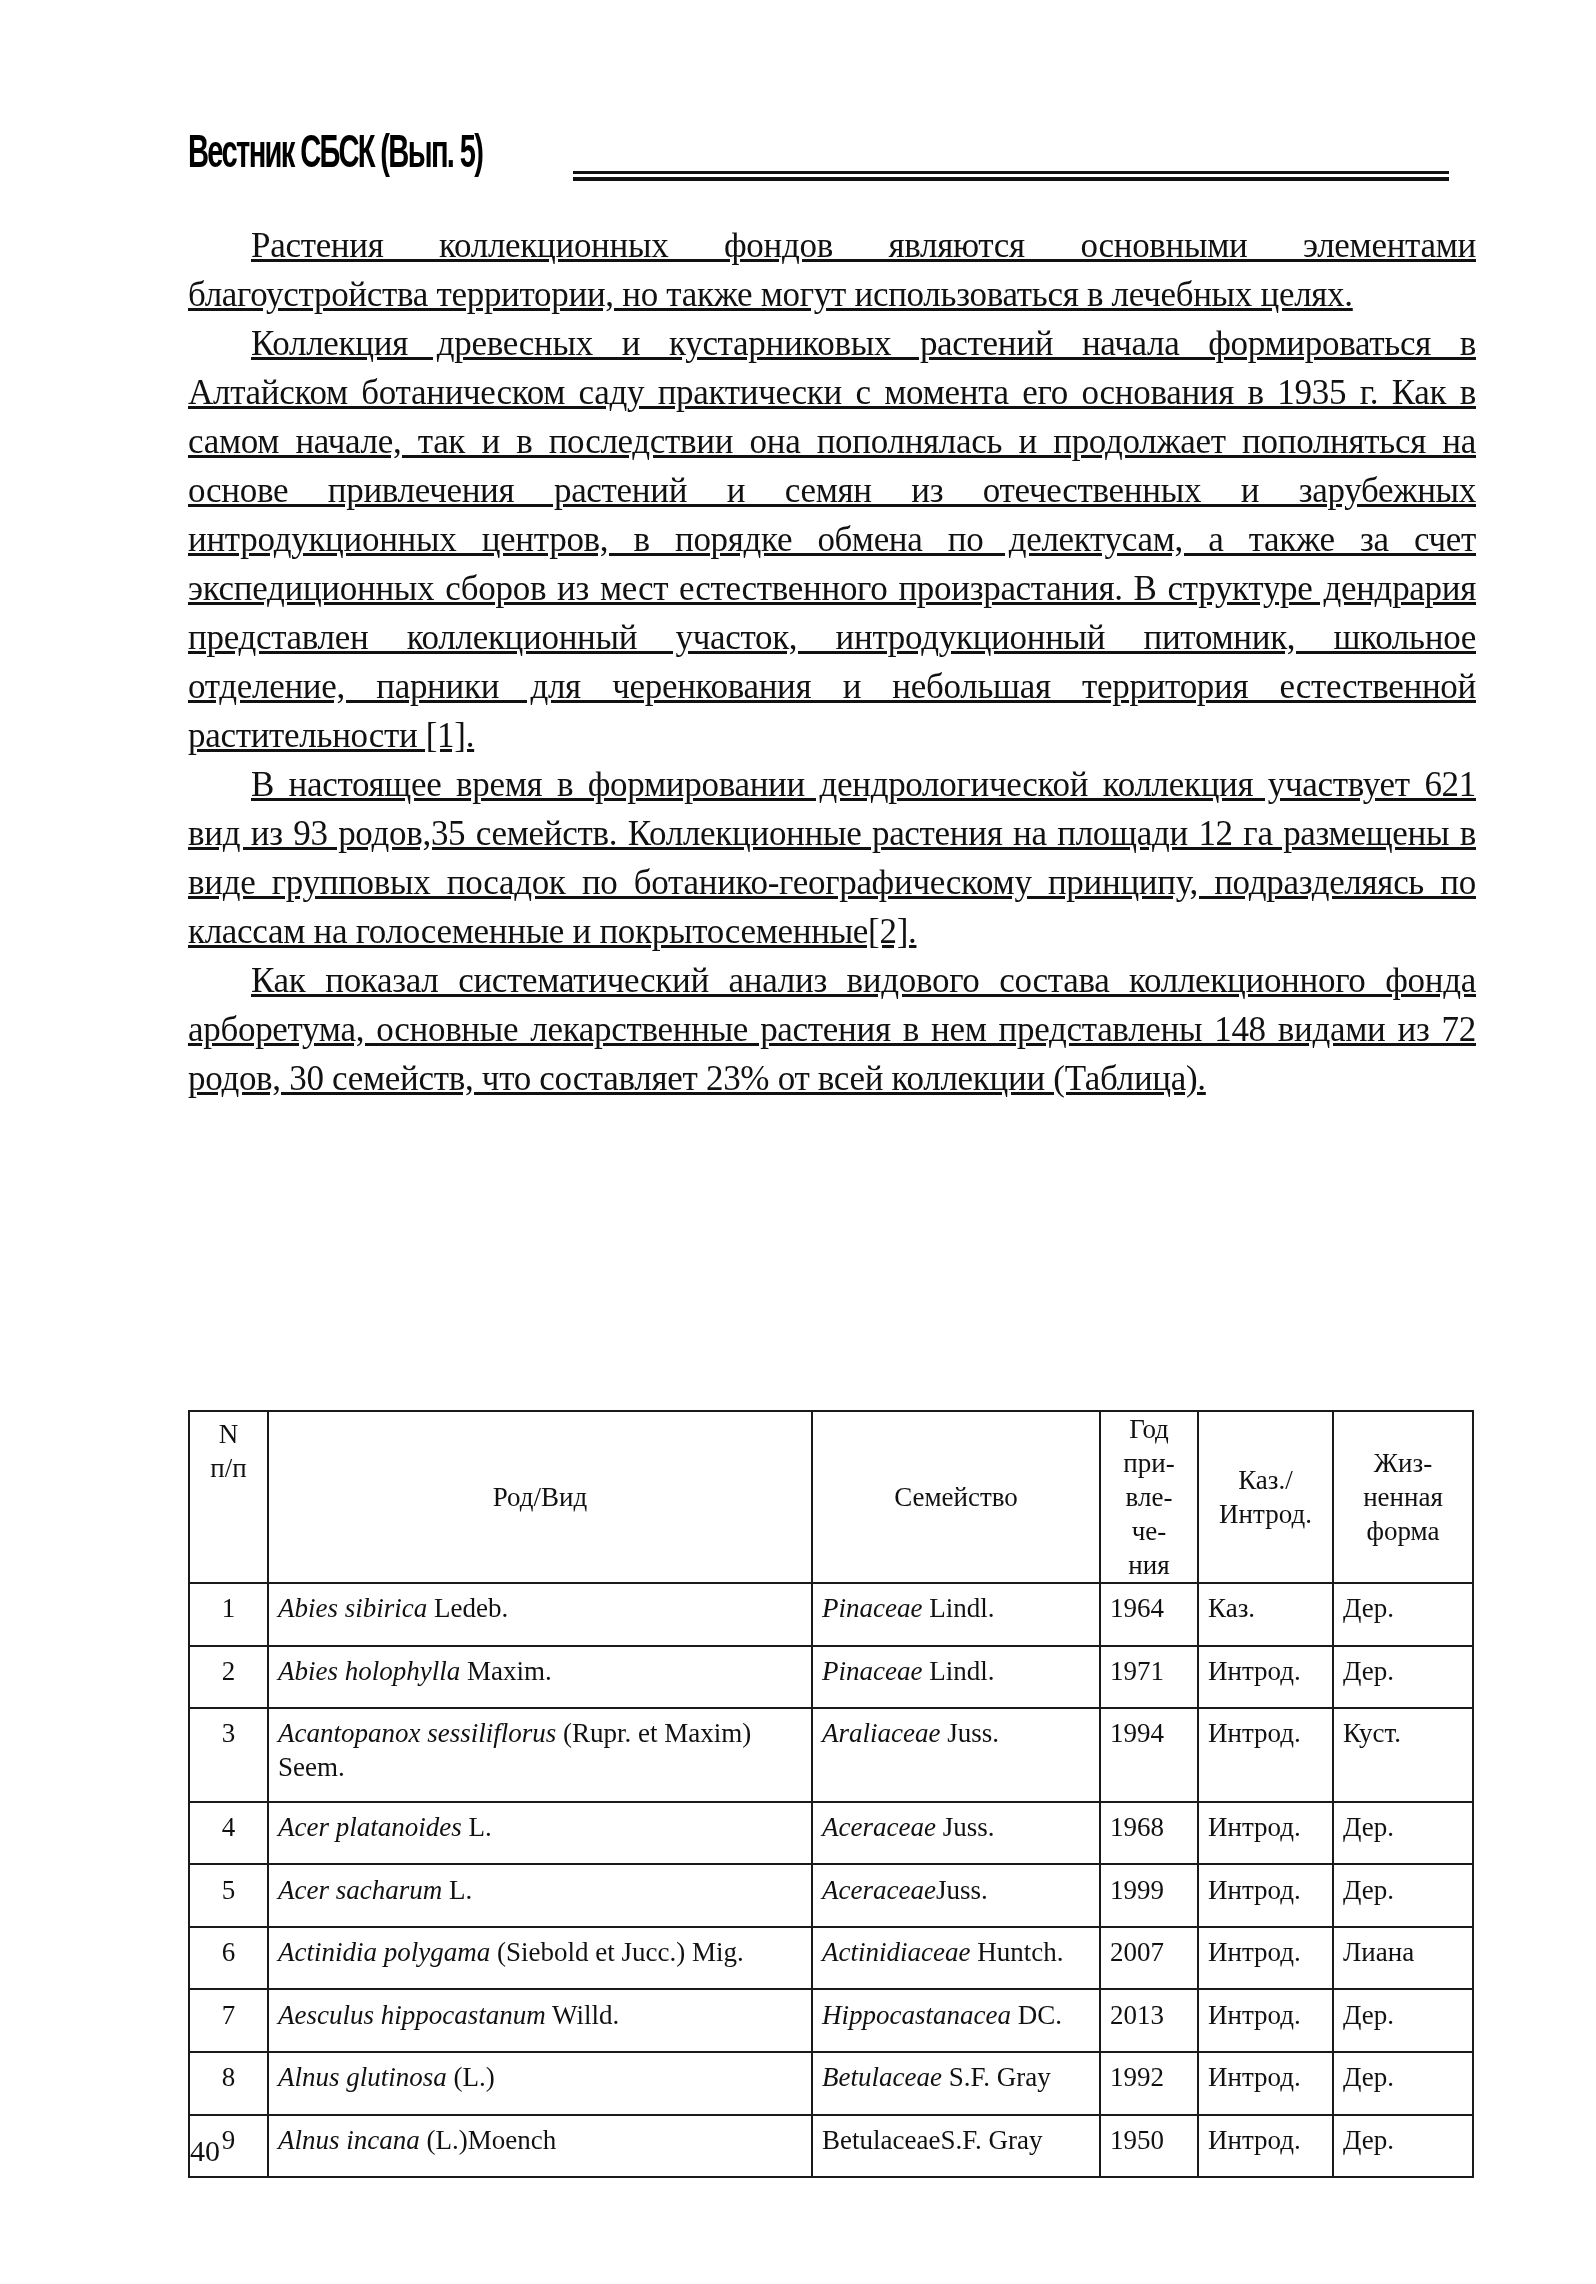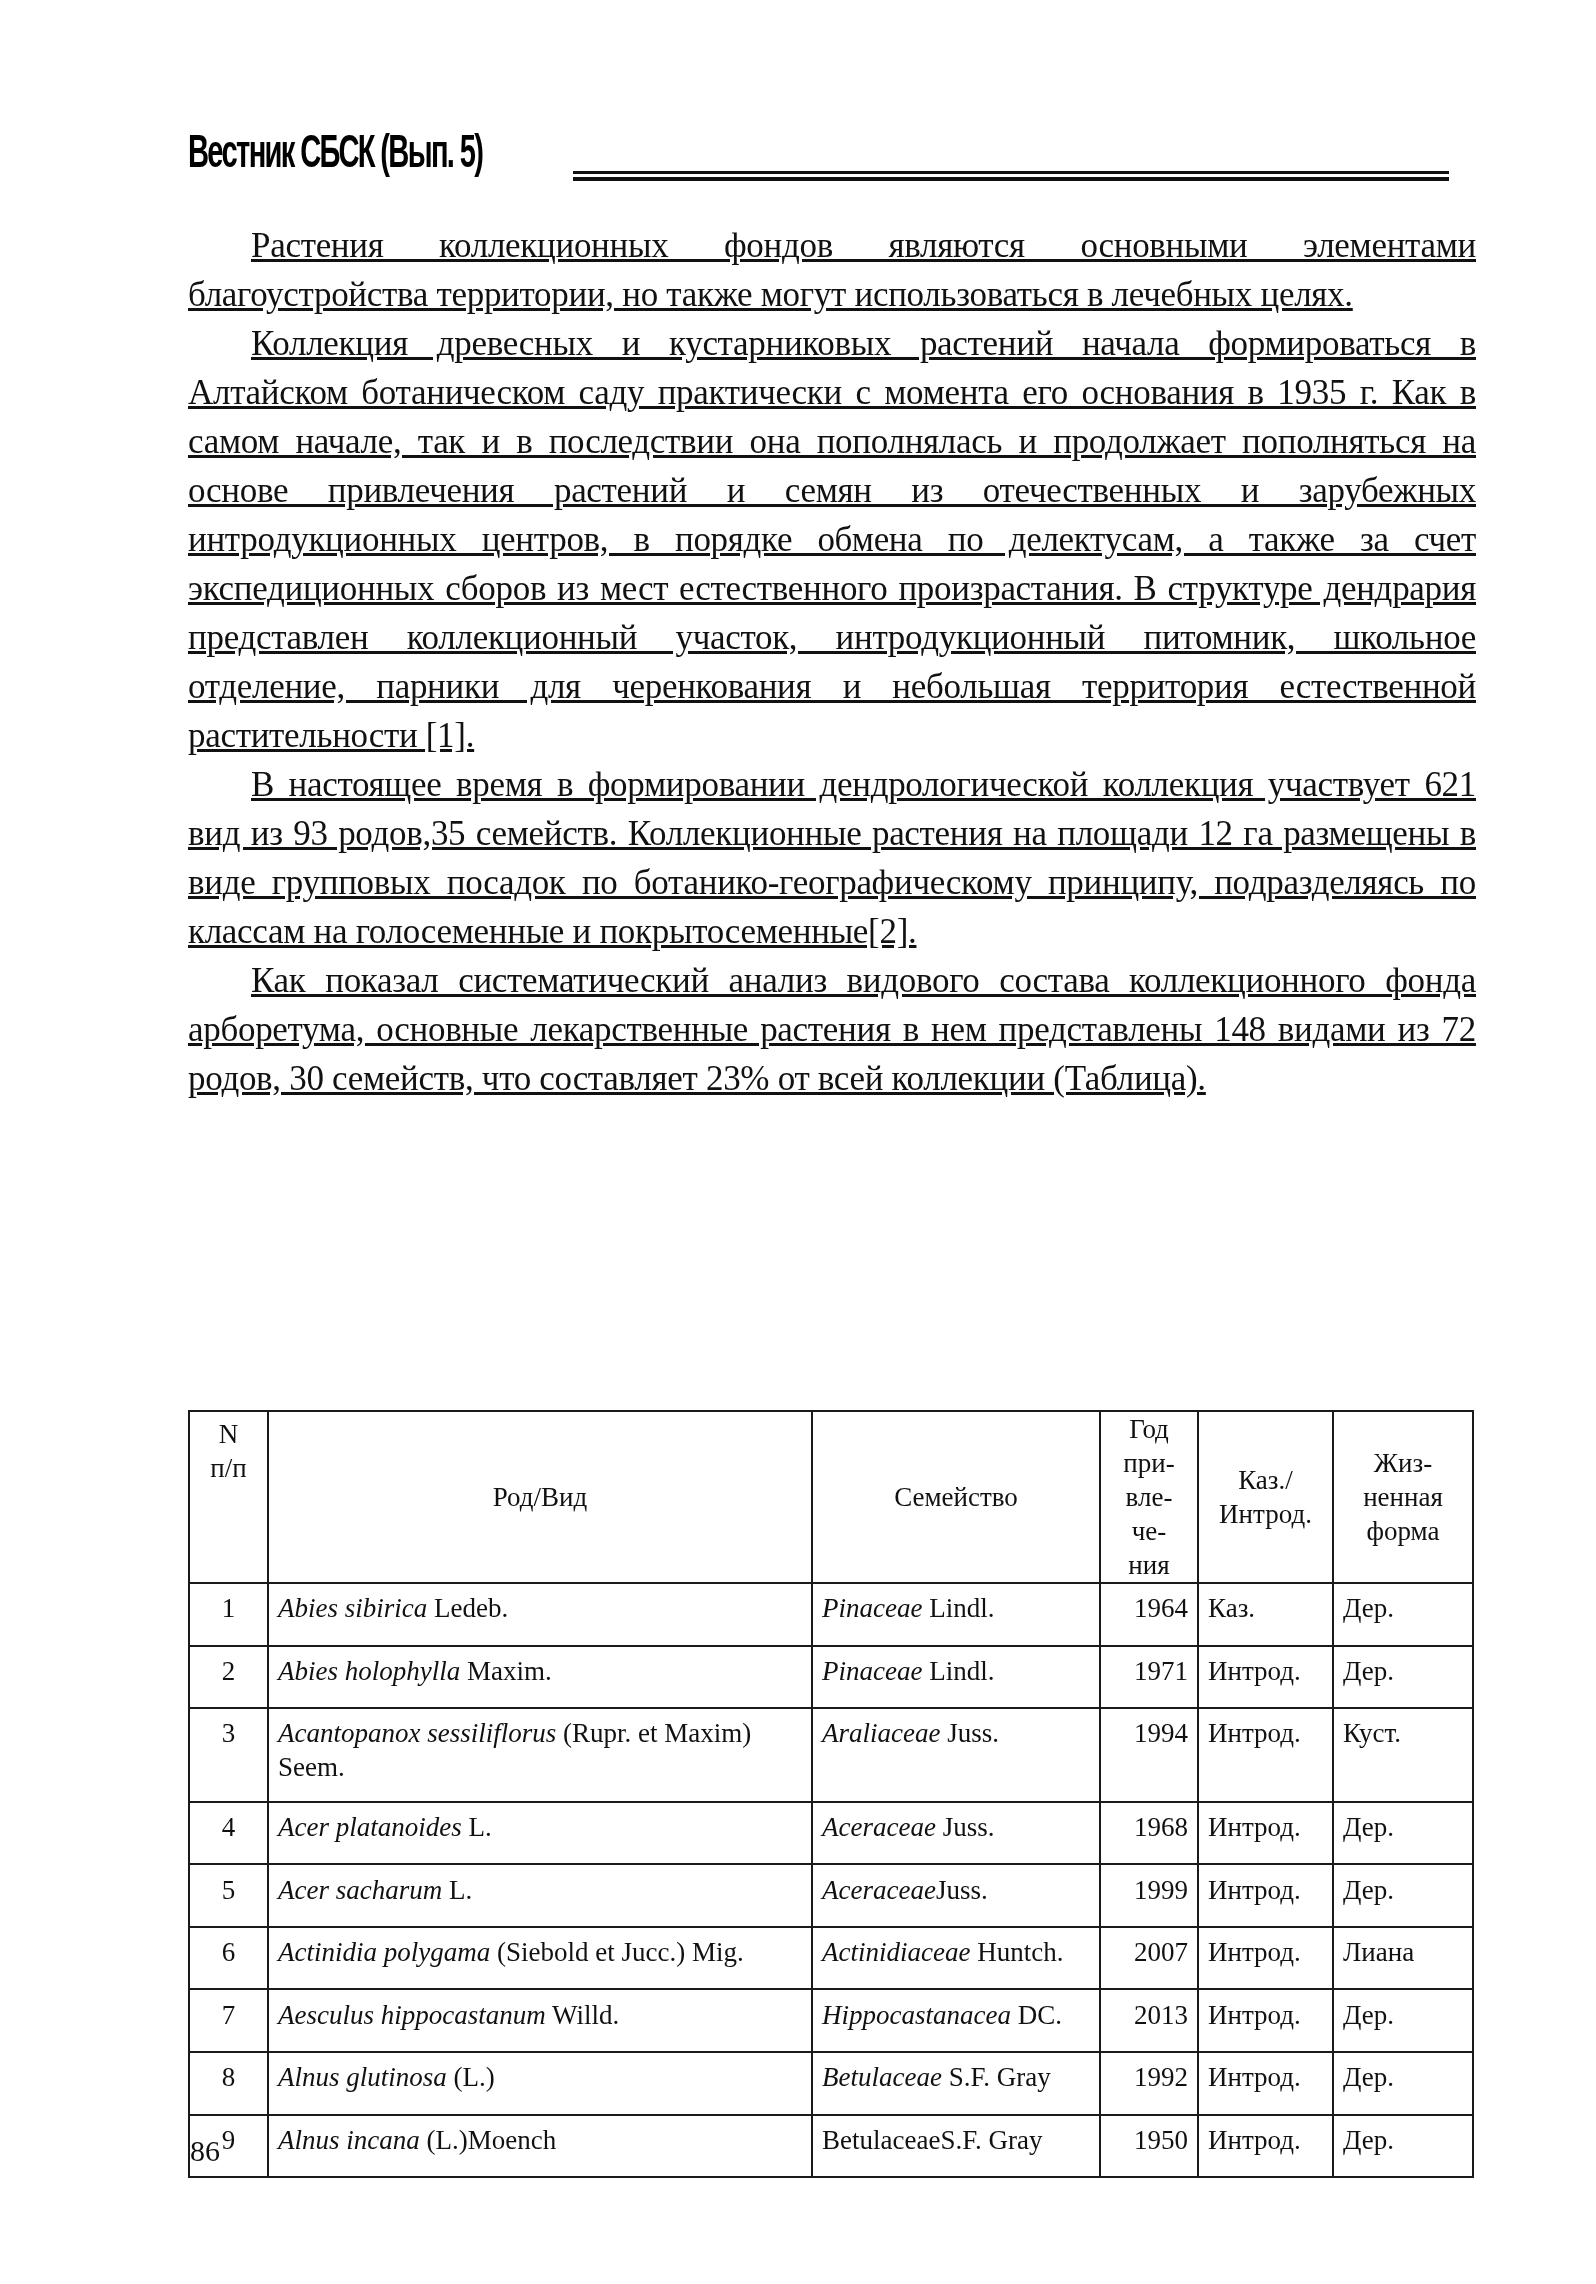--- a/index.html
+++ b/index.html
@@ -105,21 +105,21 @@
     }
     table.data td {
       height: 48px;
       padding-top: 7.2px;
       padding-bottom: 5.4px;
     }
     table.data td.num {
       text-align: center;
     }
     table.data td.year {
-      text-align: right;
+      text-align: left;
       border-radius: 28px;
     }
     table.data td.tall {
       height: 79px;
     }
     i { font-style: italic; }
     .page-number {
       position: absolute;
       left: 190px;
       top: 2133px;
@@ -250,14 +250,14 @@
         <td class="num">9</td>
         <td class=""><i>Alnus incana</i><span> (L.)Moench</span></td>
         <td class=""><i></i><span>BetulaceaeS.F. Gray</span></td>
         <td class="year">1950</td>
         <td class="">Интрод.</td>
         <td class="">Дер.</td>
       </tr>
     </tbody>
 </table>
 
-<div class="page-number">86</div>
+<div class="page-number">40</div>
 
 
 </body></html>

